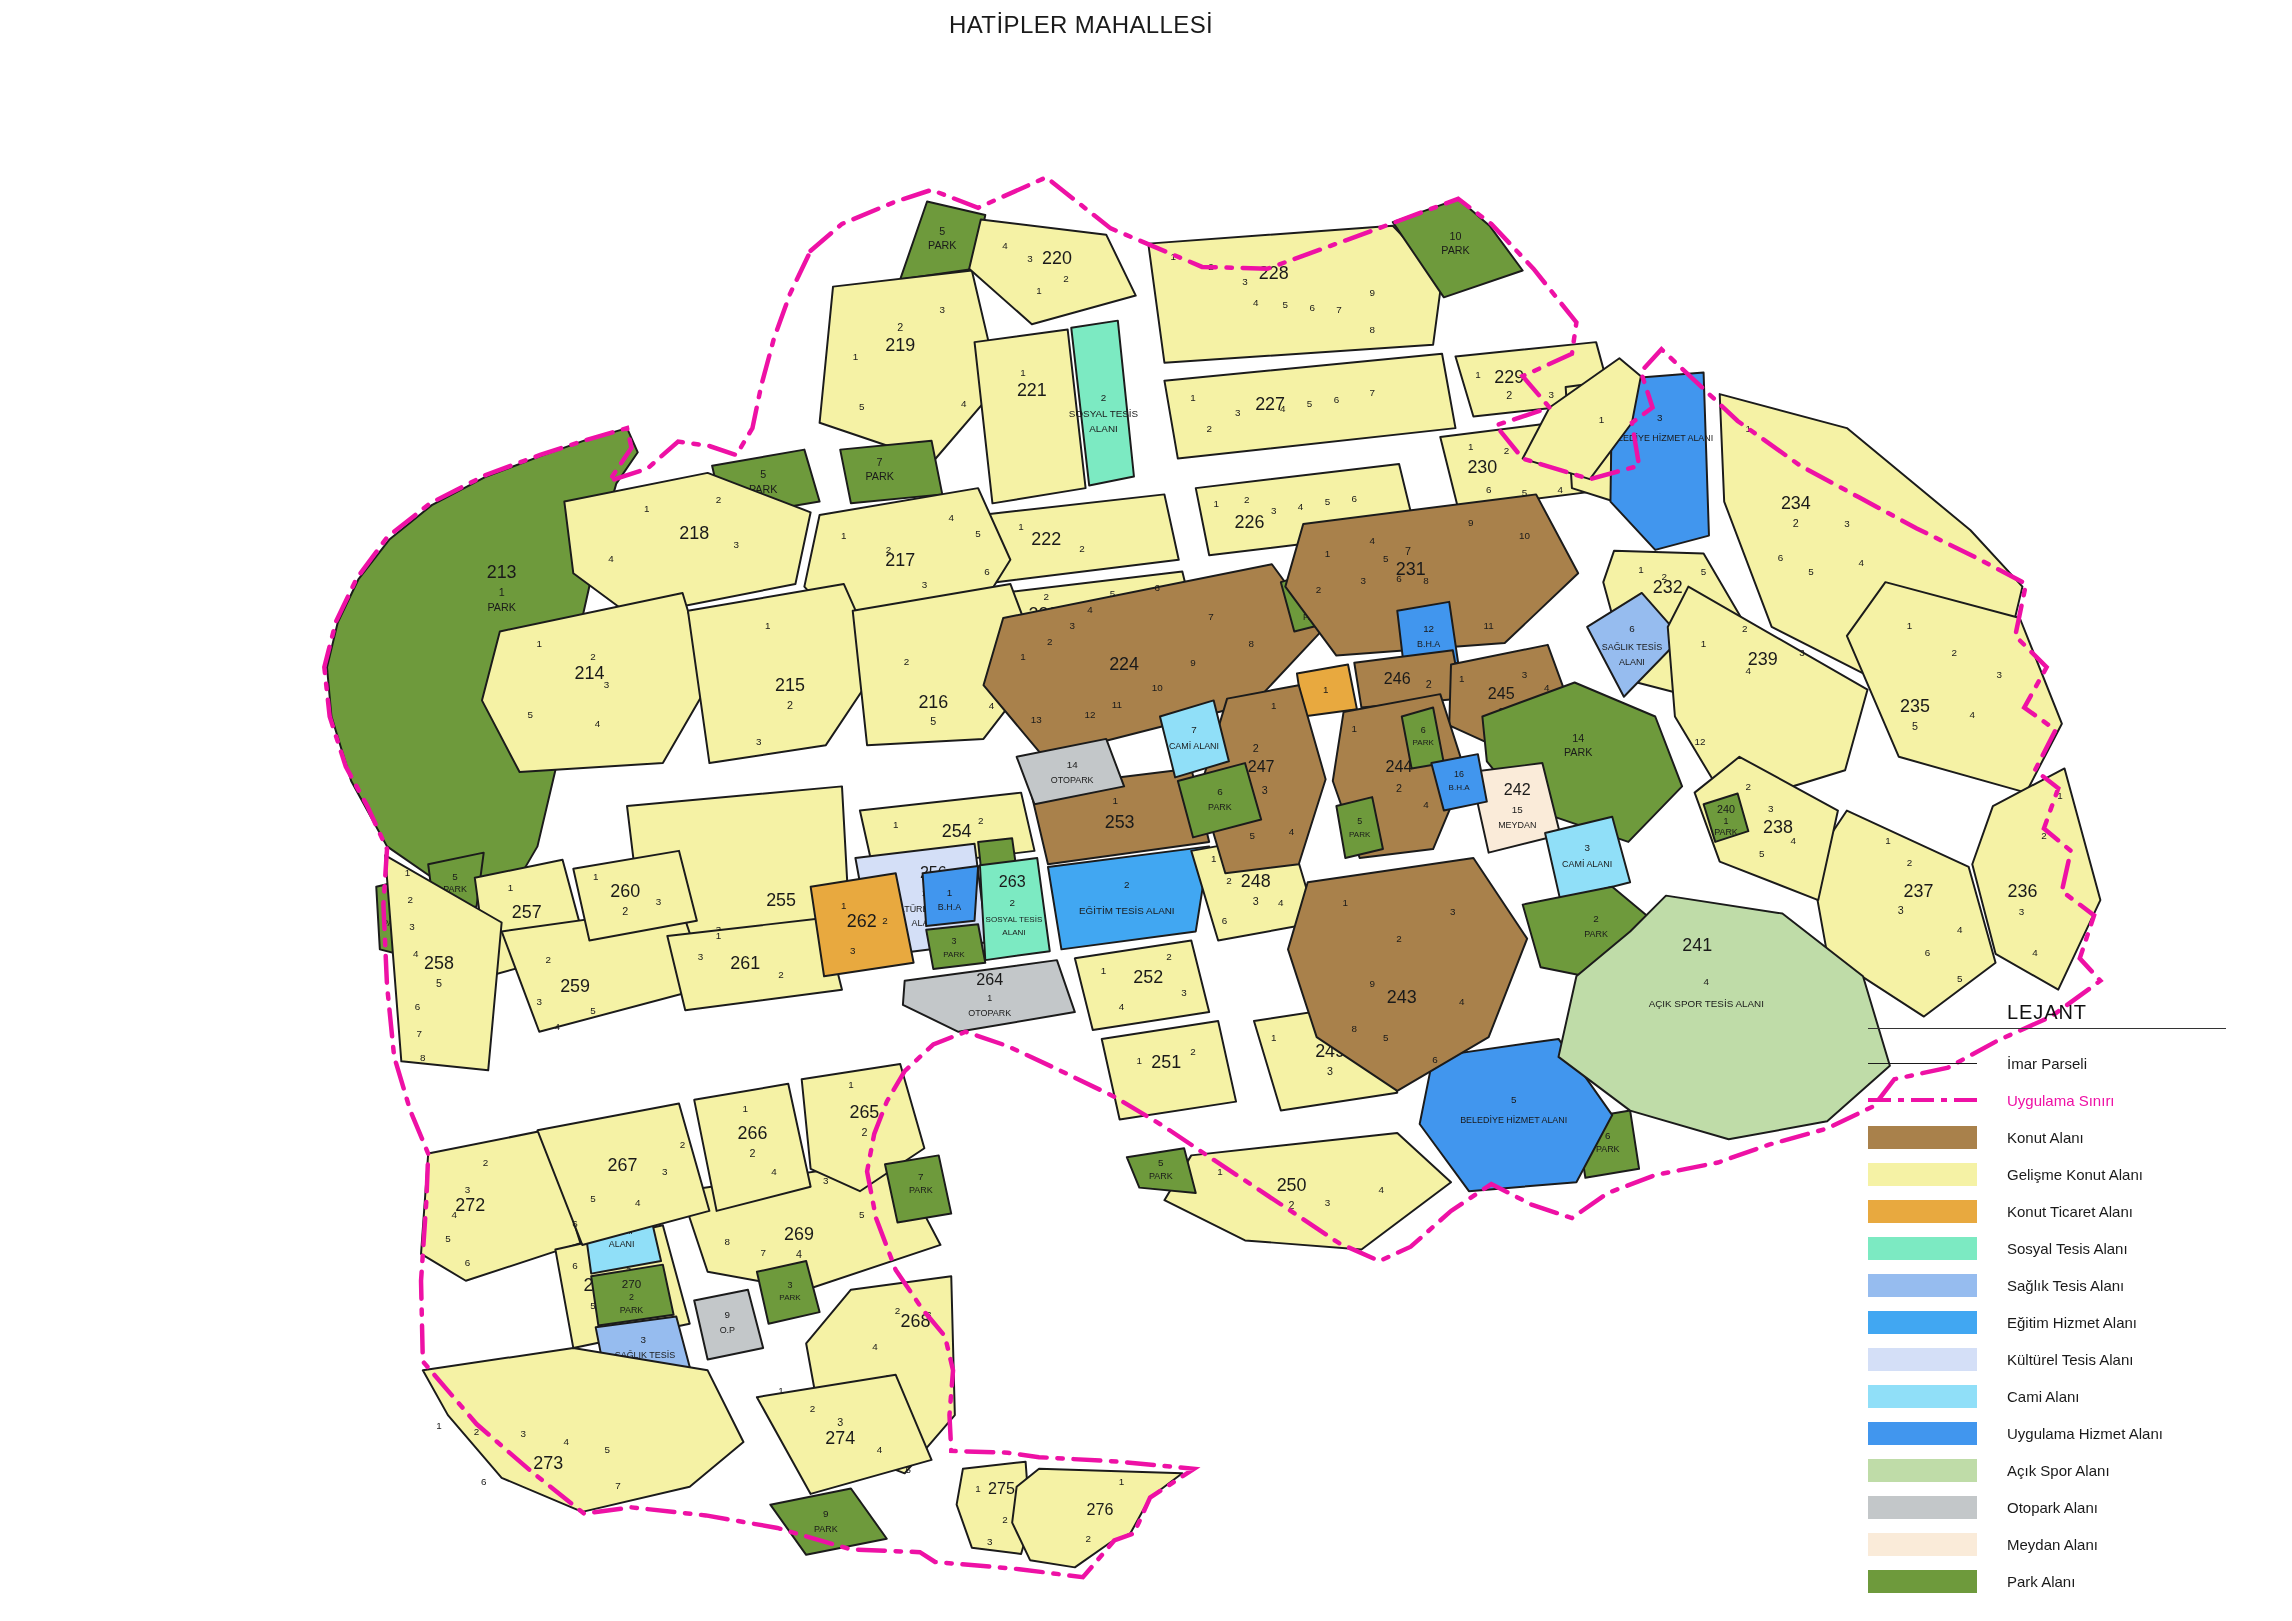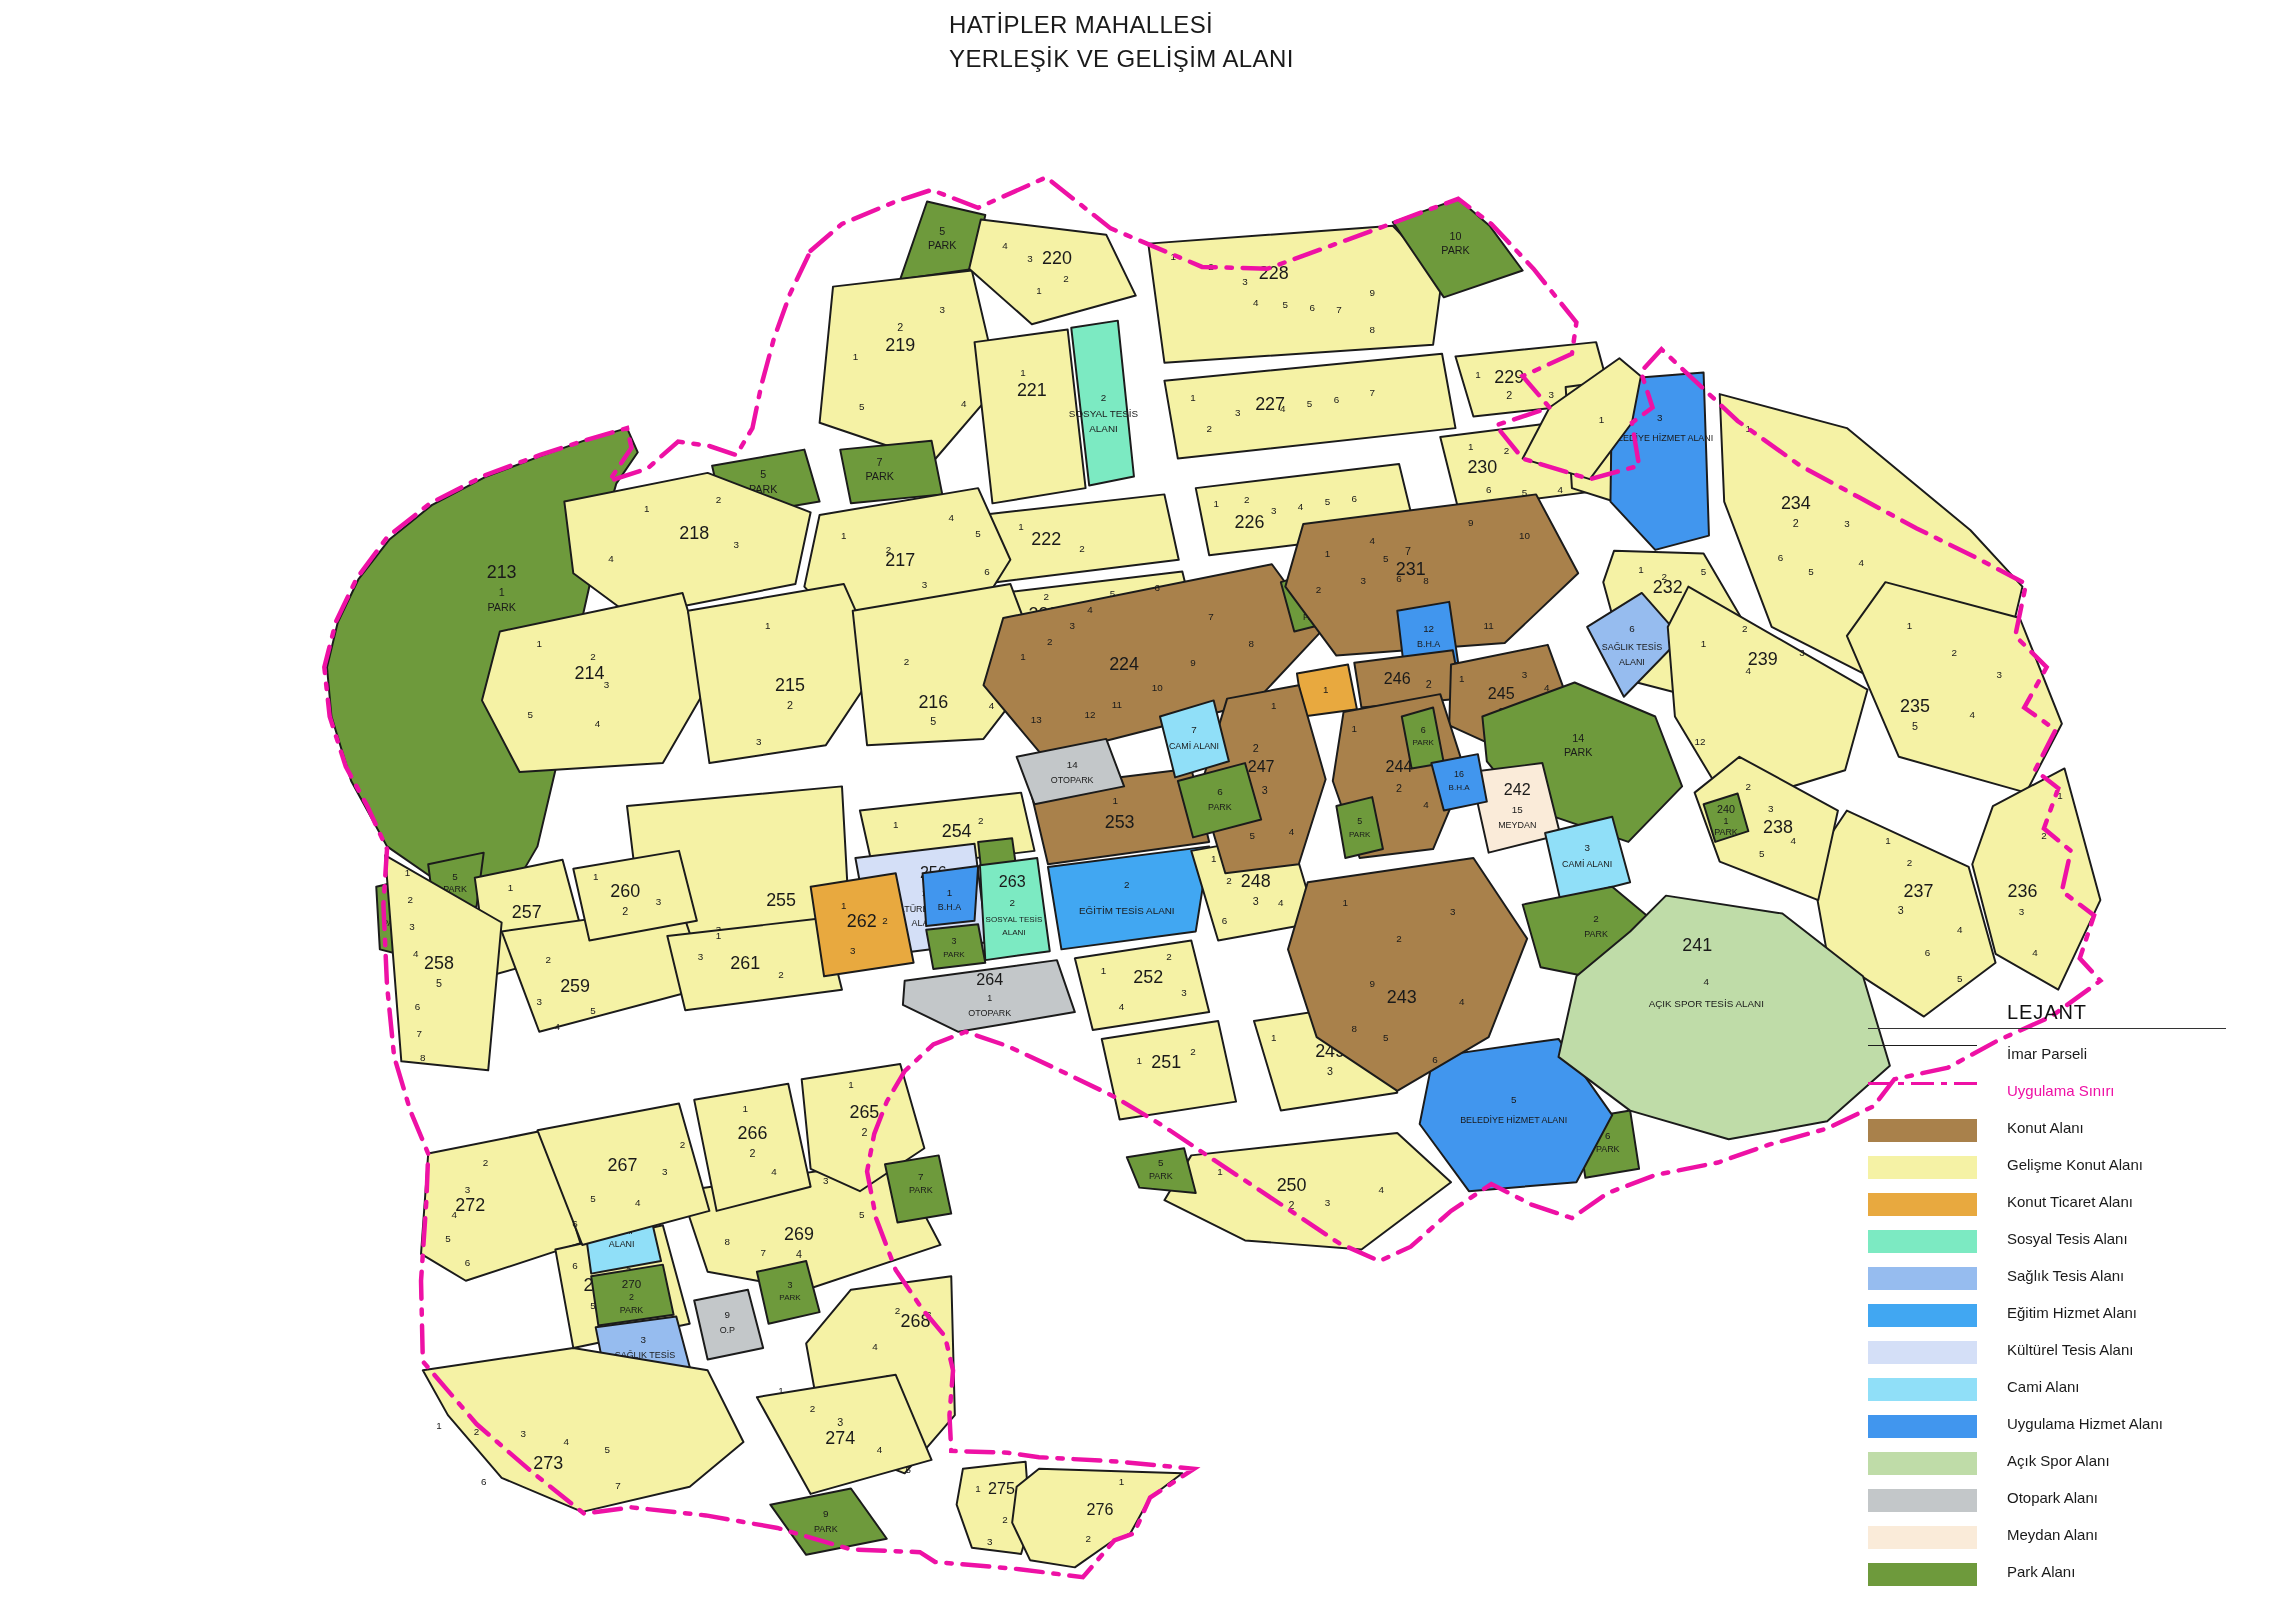--- a/index.html
+++ b/index.html
@@ -4,21 +4,21 @@
 <style>
   html,body{margin:0;padding:0;background:#ffffff;}
   body{font-family:"Liberation Sans", sans-serif;}
   #stage{position:relative;width:2293px;height:1622px;background:#fff;overflow:hidden;}
   #map{position:absolute;left:0;top:0;width:2293px;height:1622px;}
   #title-block{position:absolute;left:949px;top:10.7px;width:681px;text-align:left;color:#1a1a1a;}
   #title-block div{font-size:24px;letter-spacing:0.4px;line-height:1.2;margin-bottom:5.4px;}
   #legend{position:absolute;left:1868px;top:1001px;width:358px;}
   #legend h2{margin:0 0 3.6px 0;text-align:center;font-size:20px;font-weight:normal;letter-spacing:0.9px;color:#111;}
   #legend .rule{border-top:1.8px solid #333;margin-bottom:16px;}
-  .lg-row{display:flex;height:37px;}
+  .lg-row{display:flex;align-items:center;height:37px;}
   .lg-swatch{width:109px;height:23px;flex:0 0 109px;}
   .lg-line{width:109px;flex:0 0 109px;height:0;border-top:1.8px solid #000;}
   .lg-label{margin-left:30px;font-size:15px;color:#1a1a1a;white-space:nowrap;}
   .lg-label.magenta{color:#EE11A5;}
   text{font-family:"Liberation Sans", sans-serif;}
 </style>
 </head>
 <body>
 <div id="stage">
 
@@ -715,21 +715,20 @@
         <polygon points="1135,1660 1160,1640 1320,1645 1284,1672 1262,1712 1240,1722 1200,1750 1150,1742 1130,1700" fill="#F5F2A5" stroke="#1b1b1b" stroke-width="2.2" stroke-linejoin="round"></polygon>
         <text x="1228" y="1692" font-size="18" fill="#1a1a1a" text-anchor="middle">276</text>
         <text x="1252" y="1658" font-size="11" fill="#1a1a1a" text-anchor="middle">1</text>
         <text x="1215" y="1722" font-size="11" fill="#1a1a1a" text-anchor="middle">2</text>
       </g>
       <path d="M905,280 L940,250 L1000,225 L1040,212 L1092,232 L1168,198 L1240,255 L1342,298 L1415,300 L1520,262 L1628,222 L1665,250 L1712,300 L1760,360 L1755,395 L1700,420 L1730,455 L1670,475 L1700,512 L1775,535 L1830,520 L1822,472 L1845,455 L1832,415 L1855,390 L1940,470 L2010,520 L2075,555 L2140,590 L2205,622 L2262,652 L2250,710 L2285,745 L2260,790 L2295,815 L2272,860 L2298,880 L2282,925 L2312,950 L2302,995 L2338,1022 L2322,1070 L2345,1095 L2290,1135 L2230,1162 L2175,1192 L2115,1205 L2092,1235 L2040,1260 L1975,1278 L1918,1298 L1848,1312 L1795,1332 L1755,1360 L1710,1345 L1665,1322 L1620,1352 L1575,1392 L1540,1408 L1495,1388 L1450,1358 L1405,1328 L1355,1295 L1300,1258 L1245,1225 L1185,1196 L1125,1168 L1078,1152 L1042,1166 L1010,1196 L990,1230 L976,1266 L968,1308 L978,1360 L1000,1418 L1030,1462 L1055,1492 L1064,1530 L1060,1580 L1062,1620 L1125,1622 L1160,1627 L1250,1632 L1333,1640 L1284,1672 L1266,1712 L1244,1720 L1209,1761 L1138,1752 L1044,1744 L1027,1733 L950,1730 L868,1706 L788,1692 L705,1683 L652,1690 L592,1642 L532,1590 L472,1520 L470,1430 L476,1340 L478,1288 L458,1240 L440,1180 L432,1100 L428,1010 L432,948 L410,900 L386,856 L368,800 L362,745 L375,694 L398,646 L432,600 L480,562 L543,530 L603,508 L652,492 L700,478 L705,500 L680,537 L723,523 L757,493 L792,498 L822,508 L840,478 L850,430 L864,378 L882,328 Z" fill="none" stroke="#EE11A5" stroke-width="5" stroke-dasharray="30 12 6 12" stroke-linecap="round"></path>
     </svg>
 
   <div id="title-block">
     <div>HATİPLER MAHALLESİ</div>
-    <div>YERLEŞİK VE GELİŞİM ALANI</div>
   </div>
 
   <div id="legend">
     <h2>LEJANT</h2>
     <div class="rule"></div>
     <div id="legend-items">
         <div class="lg-row">
           <div class="lg-line" style="border-top-color: rgb(27, 27, 27);"></div>
           <div class="lg-label">İmar Parseli</div>
         </div>

